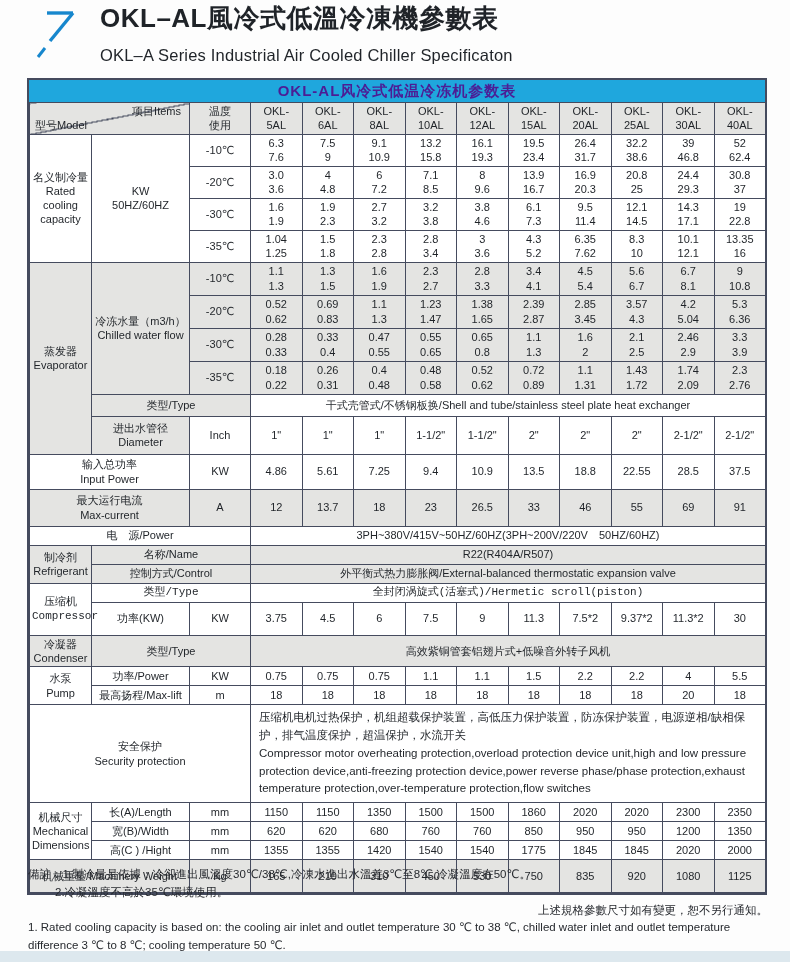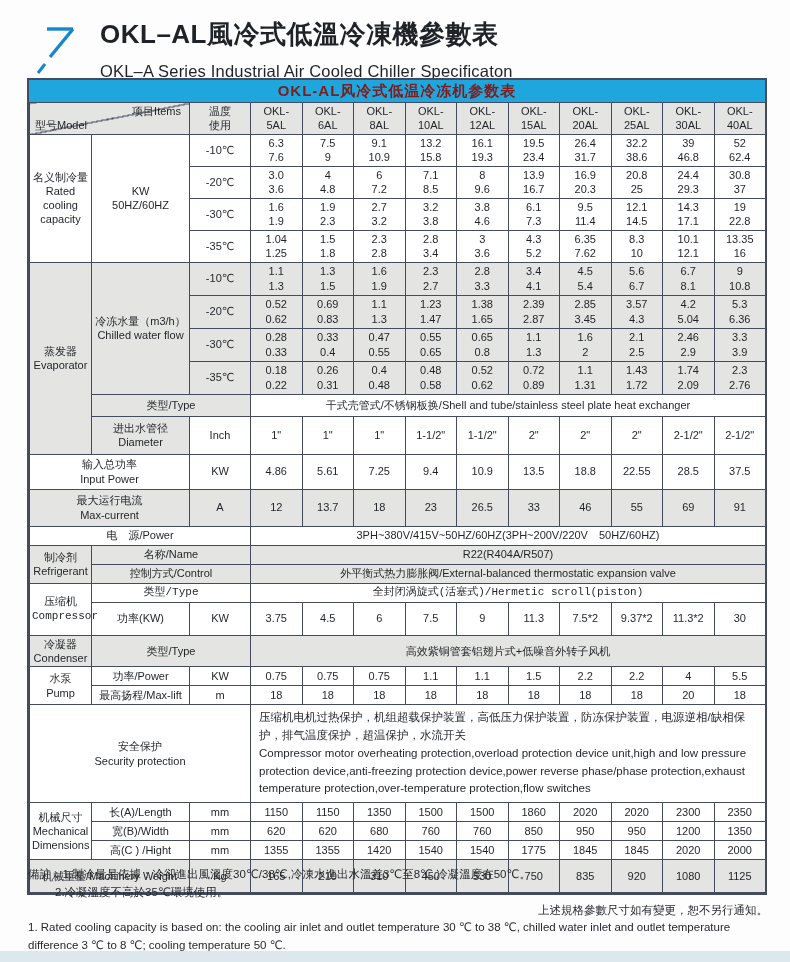--- a/index.html
+++ b/index.html
@@ -2,32 +2,32 @@
 <html><head>
 <meta charset="utf-8">
 <style>
   html,body{margin:0;padding:0;}
   body{
     width:790px;height:962px;position:relative;overflow:hidden;
     background:#fdfdfd;color:#1f2328;
     font-family:"Liberation Sans","DejaVu Sans",sans-serif;
   }
   
-  .page-header{position:absolute;top:20px;left:36px;display:flex;align-items:flex-start;}
+  .page-header{position:absolute;top:4px;left:36px;display:flex;align-items:flex-start;}
   .logo{width:46px;height:50px;margin-top:4px;}
   .titles{margin-left:18px;}
   .page-title{font-size:26px;font-weight:600;letter-spacing:0.5px;line-height:1.15;}
   .page-subtitle{font-size:16.5px;font-weight:500;letter-spacing:0.2px;margin-top:12px;}
   
   .table-wrap{
     position:absolute;left:27px;top:78px;width:736px;
     border:2px solid #454b5e;background:#fff;
   }
   .table-title{
-    height:22px;line-height:22px;text-align:center;color:#7f1d1d;
+    height:22px;line-height:22px;text-align:center;color:#4c1d95;
     background:#1fa7dd;font-size:15px;font-weight:bold;letter-spacing:1px;
   }
   table.spec{border-collapse:collapse;table-layout:fixed;width:100%;}
   table.spec td{
     border:1px solid #454b5e;text-align:center;vertical-align:middle;
     font-size:11px;line-height:1.3;padding:1px 2px;white-space:pre-line;
     background:#fff;color:#1f2328;
   }
   table.spec td.gray{background:#e4e4e2;}
   table.spec td.left{text-align:left;padding:4px 8px;line-height:1.55;font-size:11.5px;}

